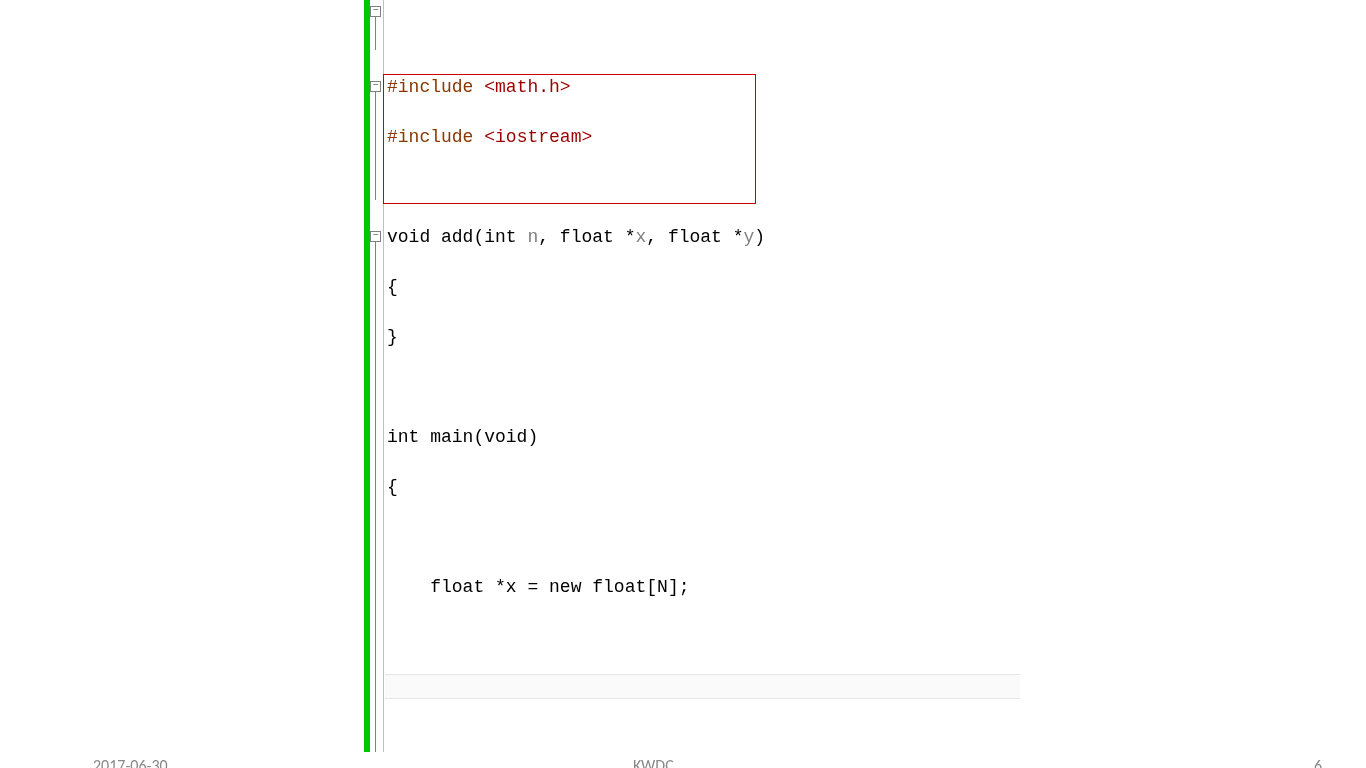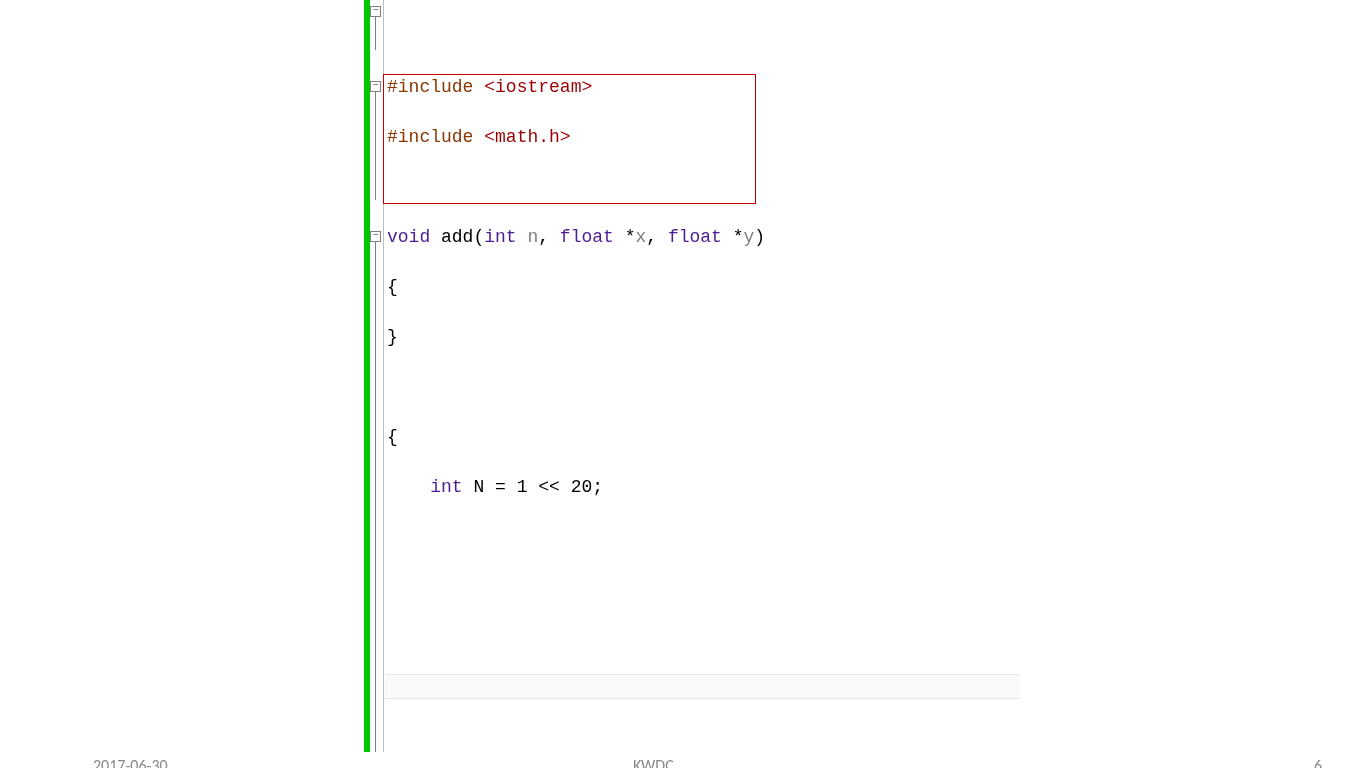--- a/index.html
+++ b/index.html
@@ -49,21 +49,21 @@
       background: #808080;
     }
     .code-area {
       padding-left: 3px;
       line-height: 25px;
       white-space: pre;
       color: #000;
       position: relative;
     }
     .code-area .row { height: 25px; }
-    .k  { color: #4c1d95; }
+    .k  { color: #000000; }
     .pp { color: #8a3700; }
     .br { color: #9b0000; }
     .s  { color: #808080; }
     .red-box {
       position: absolute;
       border: 1px solid #cc0000;
       left: -1px;
       top: 74px;
       width: 373px;
       height: 130px;
@@ -102,30 +102,31 @@
     <div class="fold-box" style="top:6px;">−</div>
     <div class="fold-line" style="top:17px;height:33px;"></div>
     <div class="fold-box" style="top:81px;">−</div>
     <div class="fold-line" style="top:92px;height:108px;"></div>
     <div class="fold-box" style="top:231px;">−</div>
     <div class="fold-line" style="top:242px;height:510px;"></div>
   </div>
   <div class="code-area">
     <div class="current-line"></div>
     <div class="red-box"></div>
+<div class="row"><span class="pp">#include</span> <span class="br">&lt;math.h&gt;</span></div>
 <div class="row"><span class="pp">#include</span> <span class="br">&lt;iostream&gt;</span></div>
-<div class="row"><span class="pp">#include</span> <span class="br">&lt;math.h&gt;</span></div>
 <div class="row"> </div>
 <div class="row"><span class="k">void</span><span> add(</span><span class="k">int</span><span class="s"> n</span><span>, </span><span class="k">float</span> *<span class="s">x</span>, <span class="k">float</span> *<span class="s">y</span>)</div>
 <div class="row">{</div>
 <div class="row">}</div>
 <div class="row"> </div>
+<div class="row"><span class="k">int</span><span> main(</span><span class="k">void</span>)</div>
 <div class="row">{</div>
-<div class="row">    <span class="k">int</span><span> N = 1 &lt;&lt; 20;</span></div>
 <div class="row"> </div>
+<div class="row">    <span class="k">float</span><span> *x = </span><span class="k">new</span> <span class="k">float</span><span>[N];</span></div>
 
 
 
 
 
 
 
 
 
 

